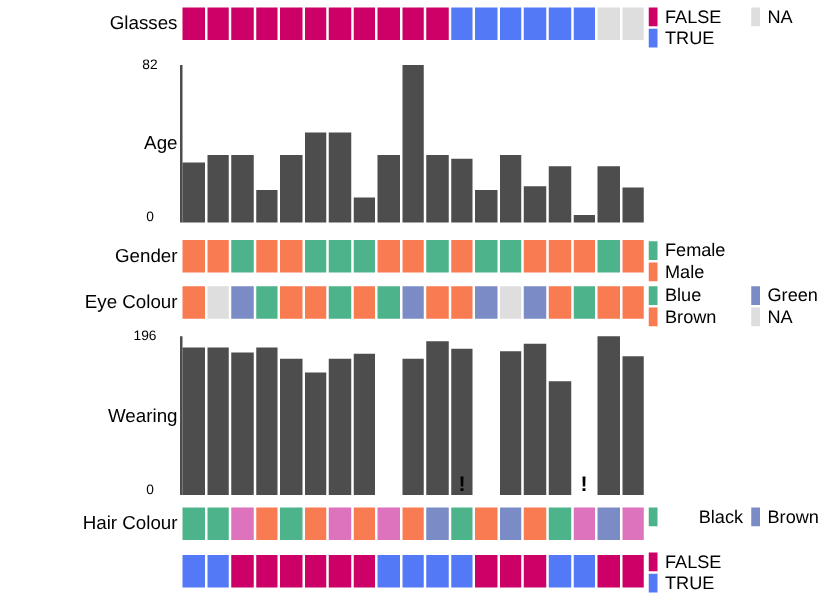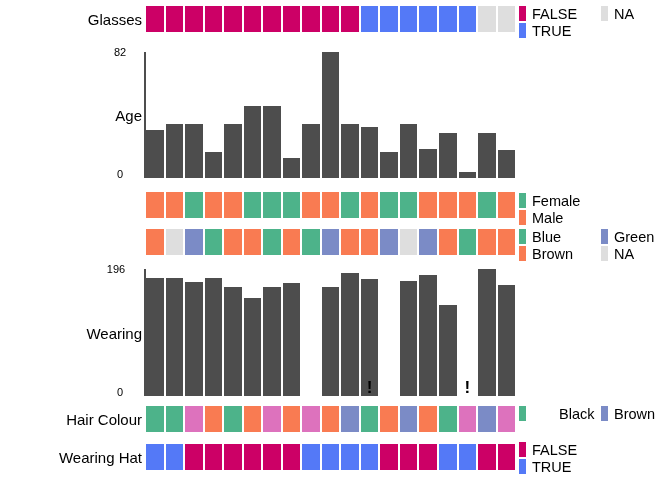--- a/index.html
+++ b/index.html
@@ -167,20 +167,23 @@
             <div class="bar" style="height: 21.9512%; background: rgb(77, 77, 77);"></div>
           </div>
         </div>
     </div>
   </div>
   <div class="axisline" style="top:52px;height:126px;"></div>
   <div class="axistick" style="left:100px;top:46px;">82</div>
   <div class="axistick" style="left:100px;top:168px;">0</div>
 
   <div class="panel" id="p-gender" style="top:192px;height:26px;">
+    <div class="labelbox">
+      <div class="rowlabel">Gender</div>
+    </div>
     <div class="plotarea">
       <div class="strip" id="strip-gender">
           <div class="cell" title="Male" style="background: rgb(249, 123, 82);"></div>
           <div class="cell" title="Male" style="background: rgb(249, 123, 82);"></div>
           <div class="cell" title="Female" style="background: rgb(77, 179, 138);"></div>
           <div class="cell" title="Male" style="background: rgb(249, 123, 82);"></div>
           <div class="cell" title="Male" style="background: rgb(249, 123, 82);"></div>
           <div class="cell" title="Female" style="background: rgb(77, 179, 138);"></div>
           <div class="cell" title="Female" style="background: rgb(77, 179, 138);"></div>
           <div class="cell" title="Female" style="background: rgb(77, 179, 138);"></div>
@@ -207,20 +210,23 @@
       </div>
       <div class="lgrow">
         <div class="lgitem" style="width: 72px;">
           <span class="swatch" style="background: rgb(249, 123, 82);"></span>
           <span class="lgtxt">Male</span>
         </div>
       </div>
     </div>
 
   <div class="panel" id="p-eye" style="top:229px;height:26px;">
+    <div class="labelbox">
+      <div class="rowlabel">Eye Colour</div>
+    </div>
     <div class="plotarea">
       <div class="strip" id="strip-eye">
           <div class="cell" title="Brown" style="background: rgb(249, 123, 82);"></div>
           <div class="cell" title="NA" style="background: rgb(222, 222, 222);"></div>
           <div class="cell" title="Green" style="background: rgb(123, 139, 198);"></div>
           <div class="cell" title="Blue" style="background: rgb(77, 179, 138);"></div>
           <div class="cell" title="Brown" style="background: rgb(249, 123, 82);"></div>
           <div class="cell" title="Brown" style="background: rgb(249, 123, 82);"></div>
           <div class="cell" title="Blue" style="background: rgb(77, 179, 138);"></div>
           <div class="cell" title="Brown" style="background: rgb(249, 123, 82);"></div>
@@ -363,23 +369,20 @@
           <span class="lgtxt">Black</span>
         </div>
         <div class="lgitem">
           <span class="swatch" style="background: rgb(123, 139, 198);"></span>
           <span class="lgtxt">Brown</span>
         </div>
       </div>
     </div>
 
   <div class="panel" id="p-hat" style="top:444px;height:26px;">
-    <div class="labelbox">
-      <div class="rowlabel">Wearing Hat</div>
-    </div>
     <div class="plotarea">
       <div class="strip" id="strip-hat">
           <div class="cell" title="TRUE" style="background: rgb(84, 121, 247);"></div>
           <div class="cell" title="TRUE" style="background: rgb(84, 121, 247);"></div>
           <div class="cell" title="FALSE" style="background: rgb(204, 0, 102);"></div>
           <div class="cell" title="FALSE" style="background: rgb(204, 0, 102);"></div>
           <div class="cell" title="FALSE" style="background: rgb(204, 0, 102);"></div>
           <div class="cell" title="FALSE" style="background: rgb(204, 0, 102);"></div>
           <div class="cell" title="FALSE" style="background: rgb(204, 0, 102);"></div>
           <div class="cell" title="FALSE" style="background: rgb(204, 0, 102);"></div>

